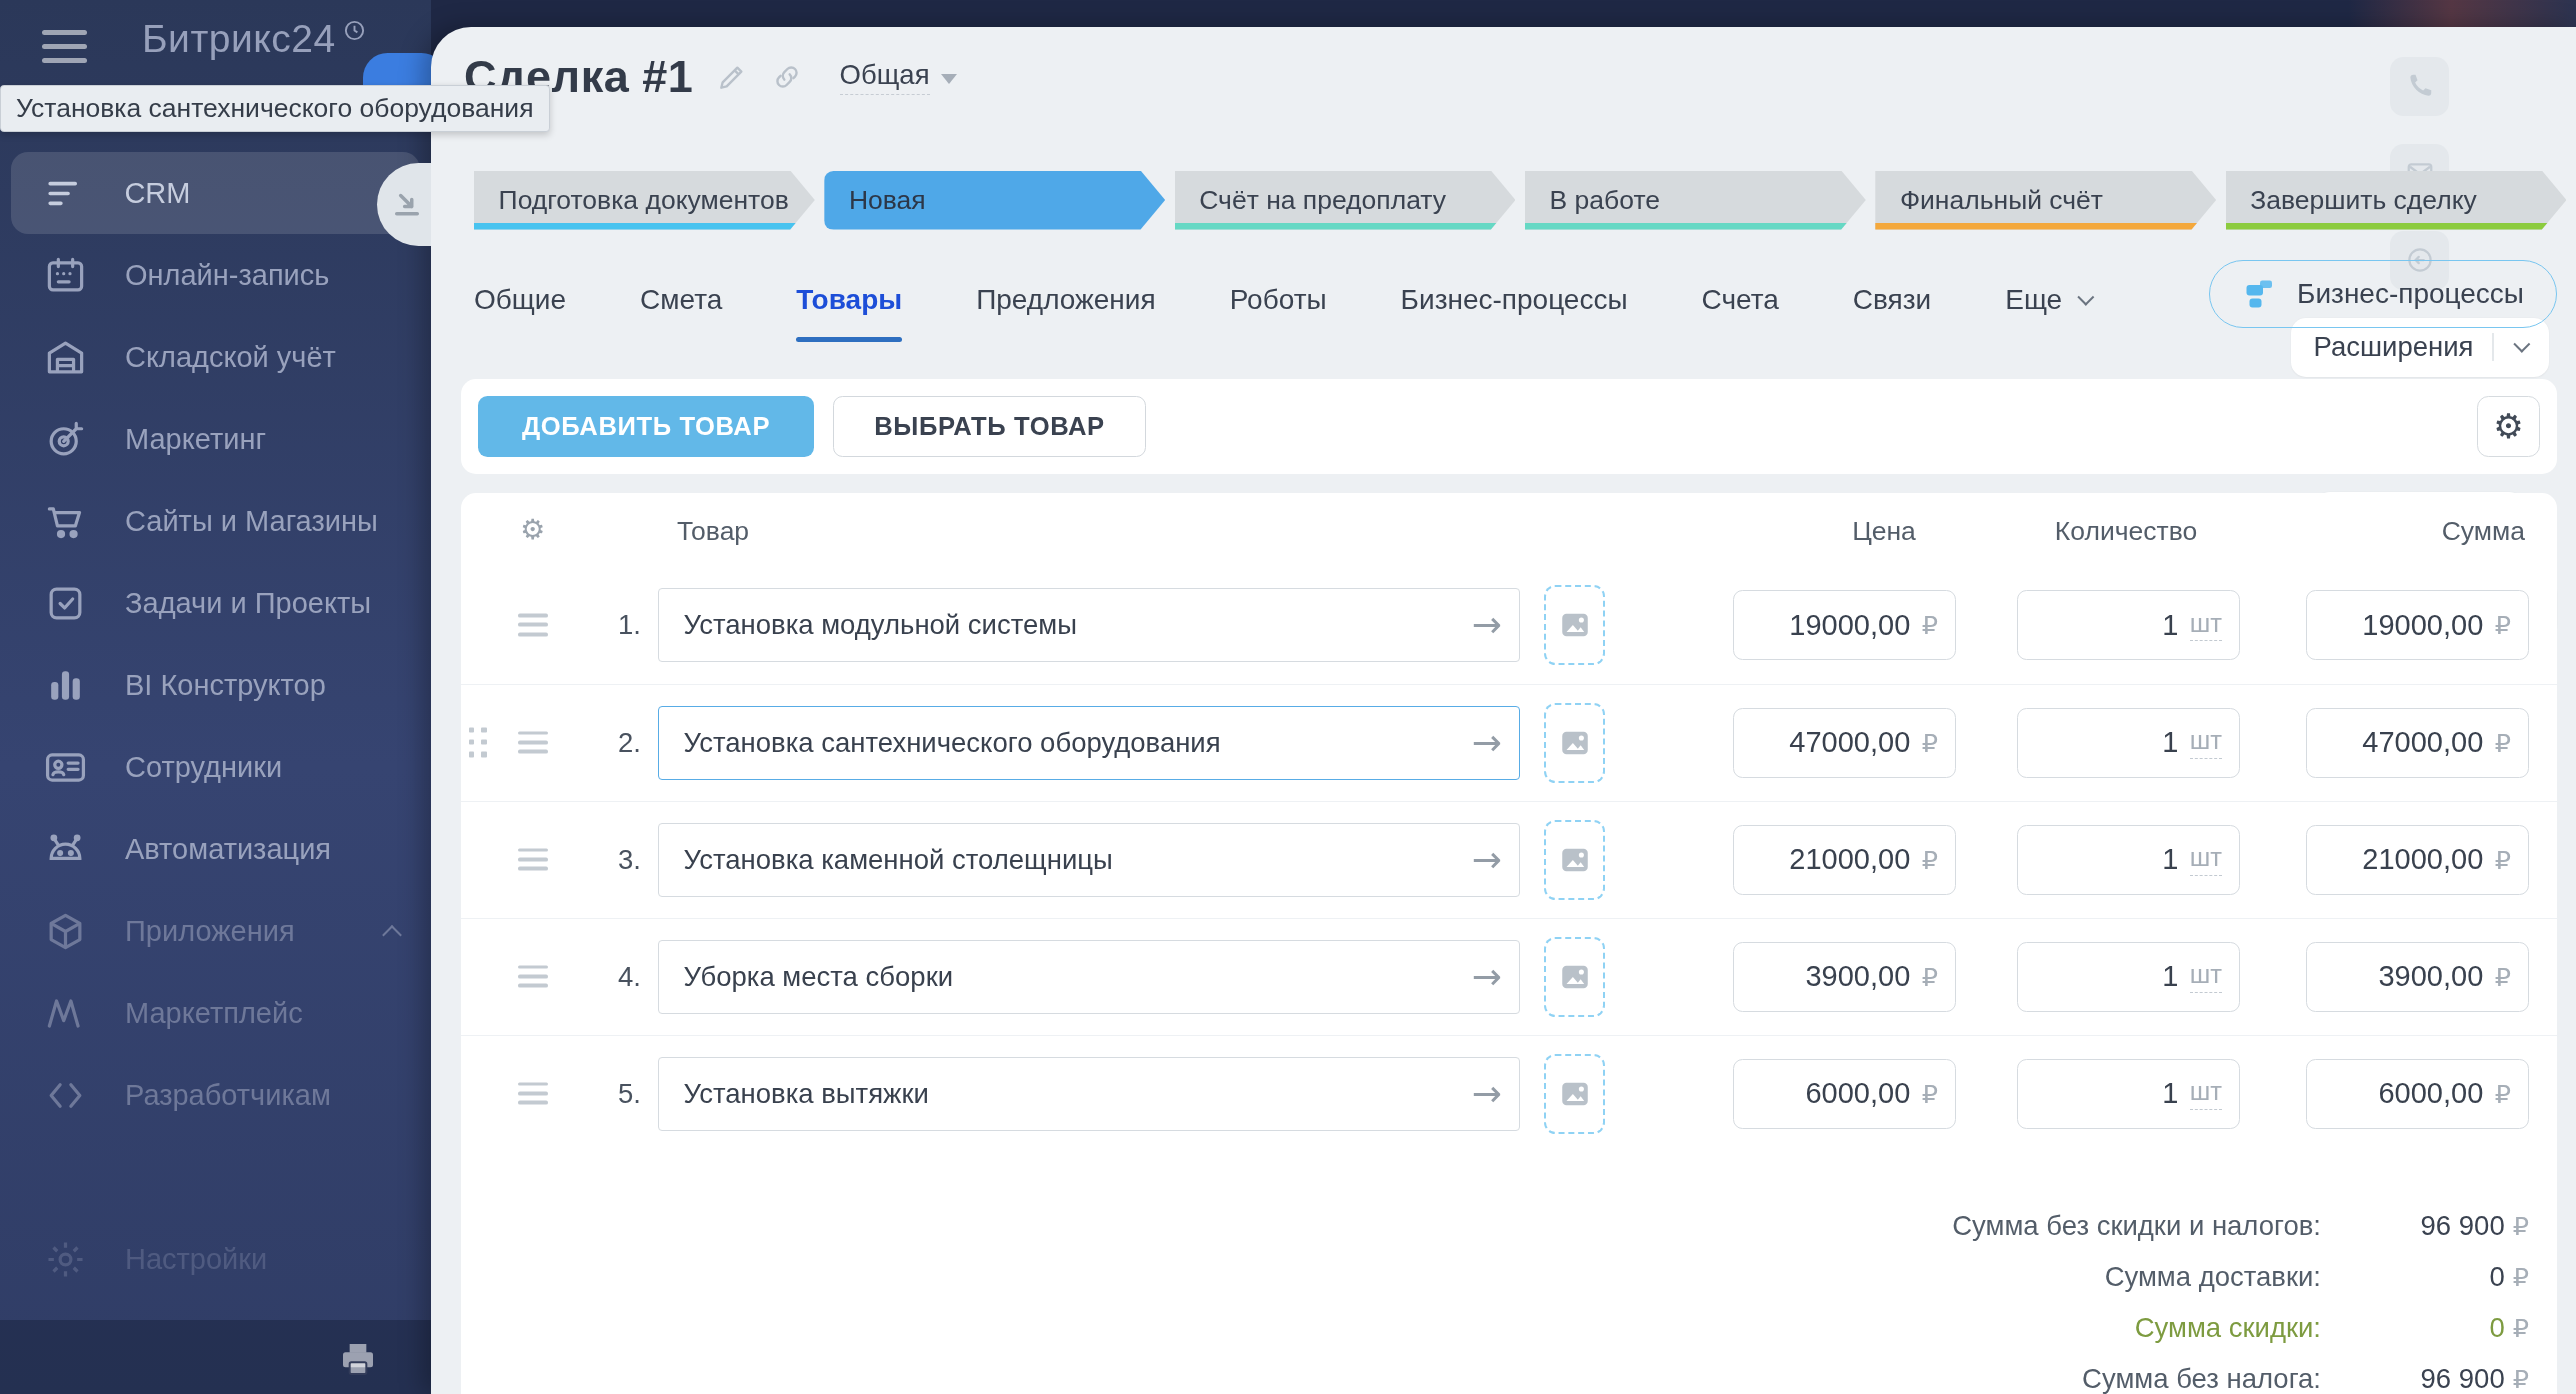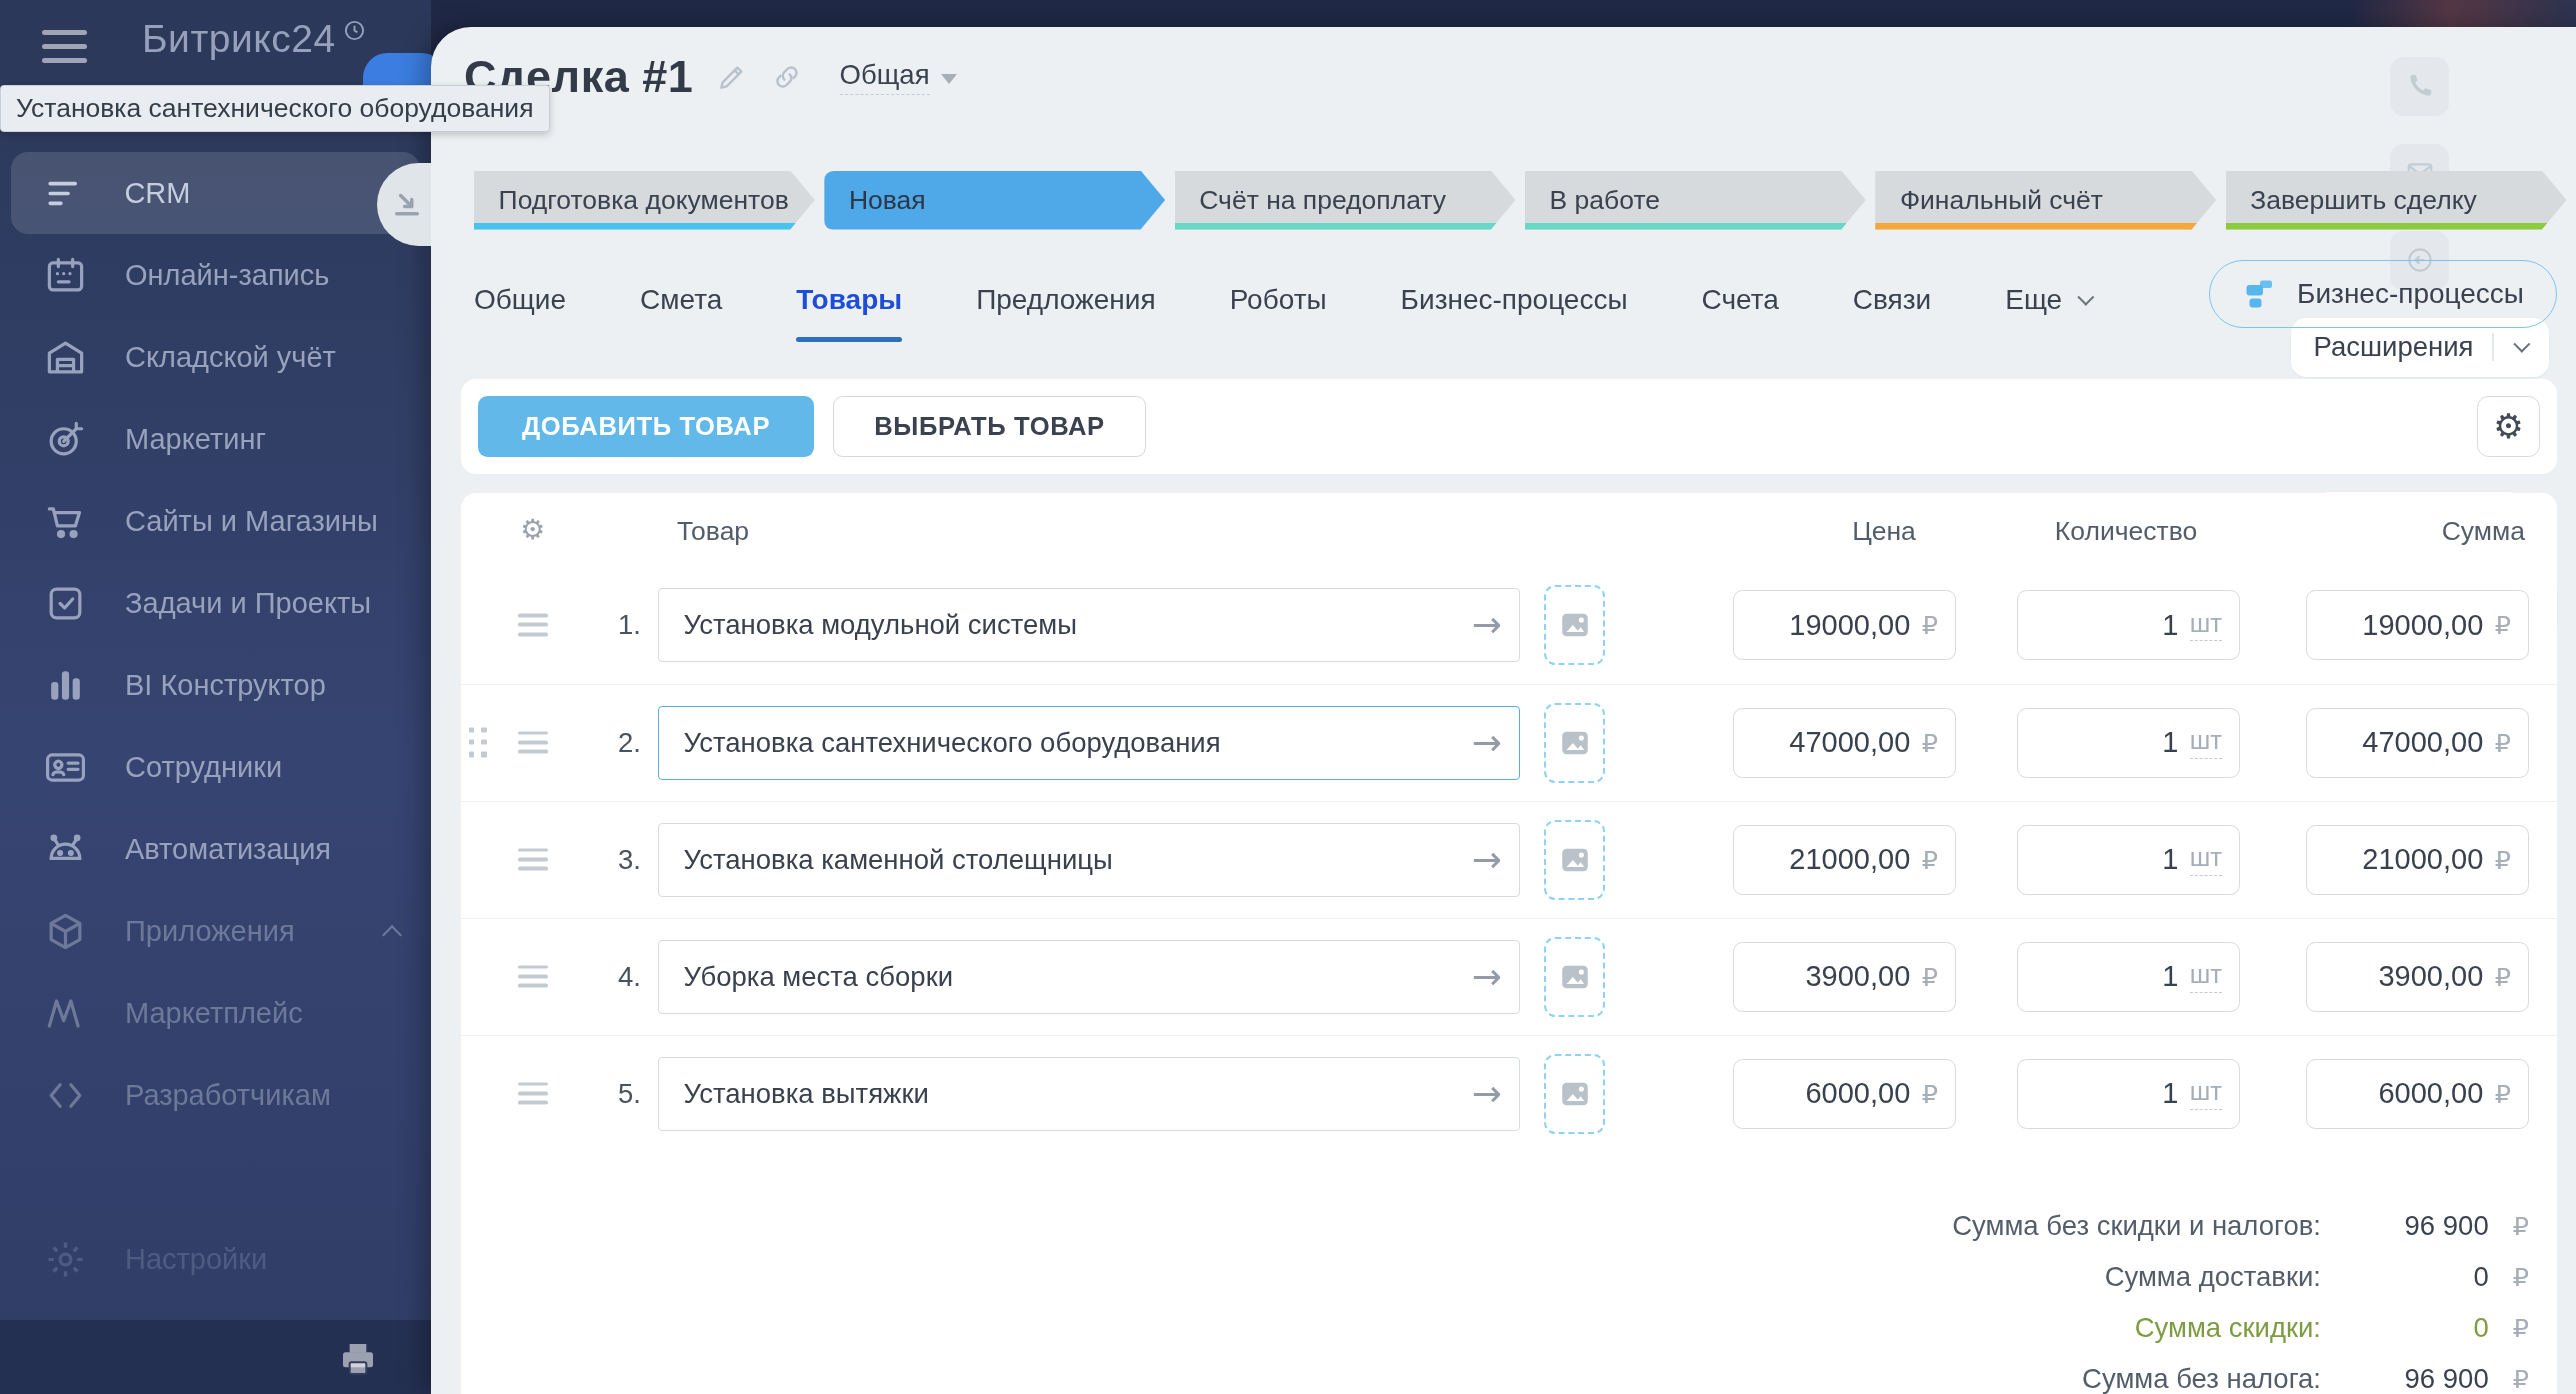--- a/index.html
+++ b/index.html
@@ -123,21 +123,21 @@
   .numin { height:70px; border:1.9px solid #d6dbe0; border-radius:9.5px; background:#fff;
     display:flex; align-items:center; justify-content:flex-end; padding-right:17px; gap:11.4px; cursor:text;}
   .numin .val { font-size:29px; color:#39414e;text-align:right; }
   .numin .cur { font-size:25.6px; color:#a6aeb7; }
   .numin .unit { font-size:25.6px; color:#a6aeb7; border-bottom:1.9px dashed #c3cad1; padding-bottom:2.8px;}
   .pricein { left:1272px; width:223px; } .qtyin { left:1556px; width:223px; } .sumin { left:1845px; width:223px; }
 
   .totals { position:absolute; top:708px; right:28px; width:814px; }
   .tline { height:51px; display:flex; align-items:center; justify-content:flex-end; font-size:27.5px; }
   .tlabel { color:#535d69; }
-  .tval { width:208px; text-align:right; color:#3a4250; display:flex; justify-content:flex-end; align-items:baseline; gap:24px;}
+  .tval { width:208px; text-align:right; color:#3a4250; display:flex; justify-content:flex-end; align-items:baseline; gap:8px;}
   .tval .cur { color:#a6aeb7; font-size:25.6px; }
   .tline.green .tlabel, .tline.green .tval span:first-child { color:#7d9b40; }
   .tline.green .tlabel { cursor:pointer; }
 </style>
 </head>
 <body>
 
 <div class="tint"></div>
 
 <div class="sidebar">

